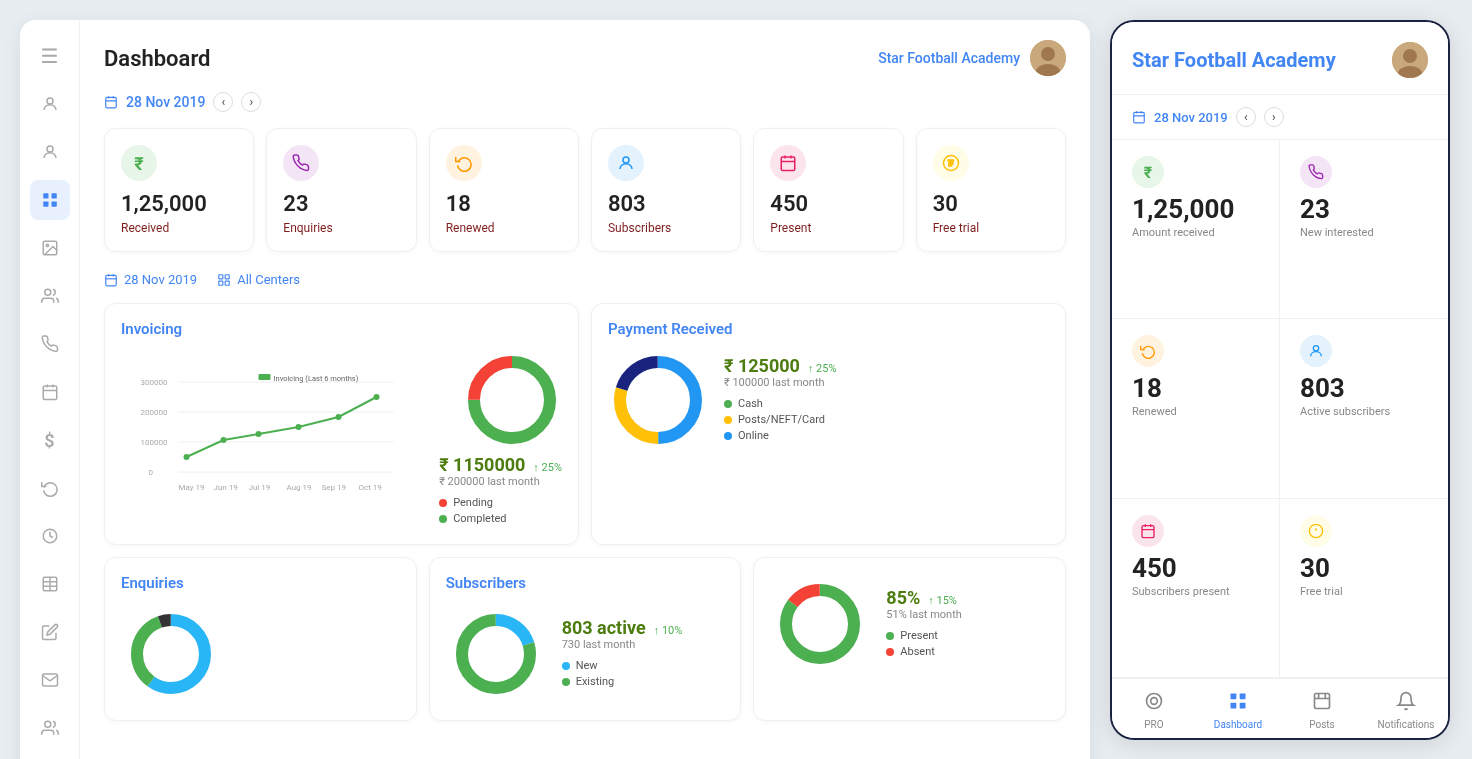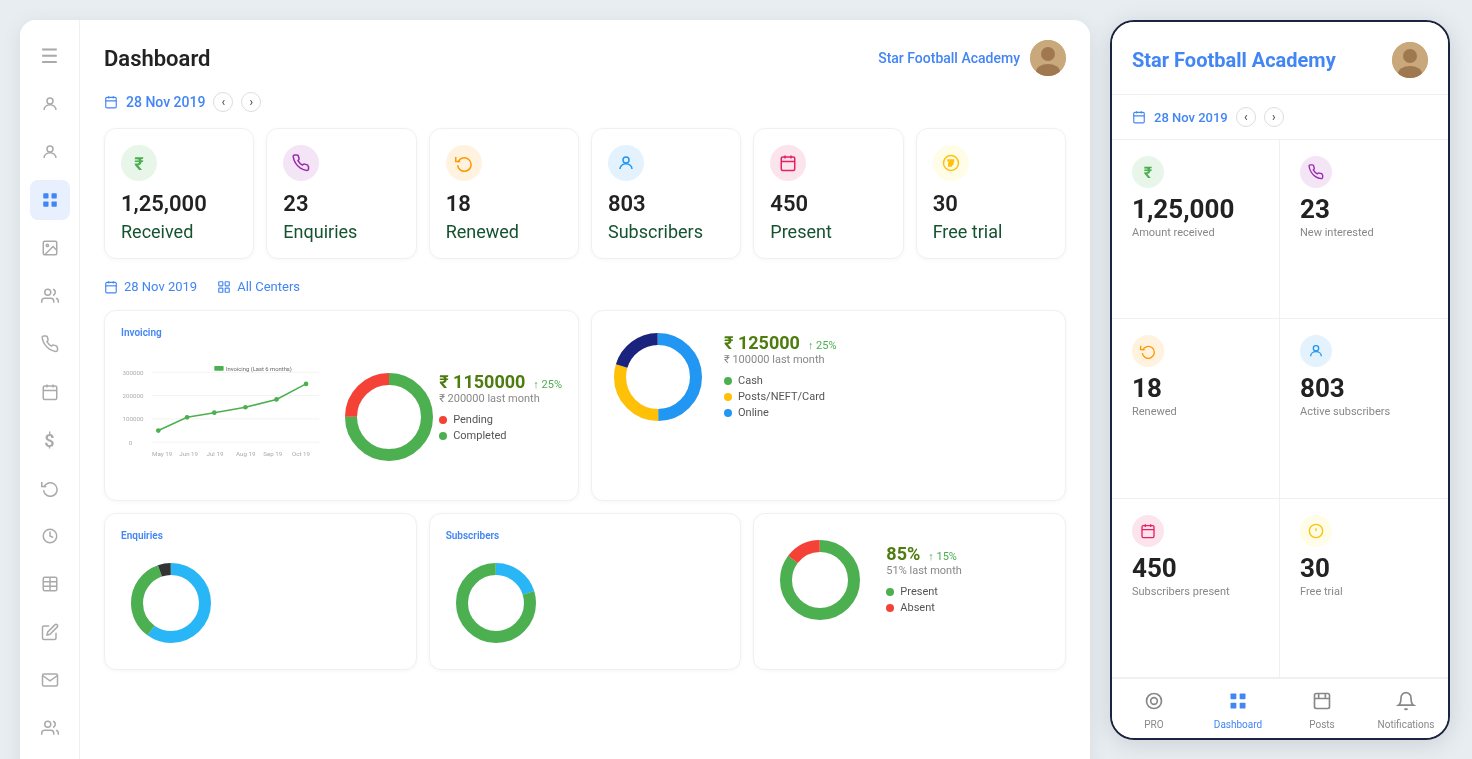--- a/index.html
+++ b/index.html
@@ -145,22 +145,22 @@
     }
 
     .stat-value {
       font-size: 22px;
       font-weight: 600;
       color: #222;
       line-height: 1.2;
     }
 
     .stat-label {
-      font-size: 18px;
-      color: #14532d;
+      font-size: 12px;
+      color: #7f1d1d;
       margin-top: 4px;
     }
 
     .section-filters {
       display: flex;
       align-items: center;
       gap: 20px;
       margin-bottom: 16px;
       font-size: 13px;
       color: #4285f4;
@@ -182,21 +182,21 @@
 
     .chart-card {
       background: #fff;
       border: 1px solid #f0f0f0;
       border-radius: 12px;
       padding: 16px;
       box-shadow: 0 1px 4px rgba(0,0,0,0.04);
     }
 
     .chart-title {
-      font-size: 10px;
+      font-size: 15px;
       font-weight: 600;
       color: #4285f4;
       margin-bottom: 12px;
     }
 
     .chart-inner {
       display: flex;
       gap: 16px;
       align-items: center;
     }
@@ -617,21 +617,21 @@
               <circle cx="120" cy="62" r="3" fill="#4caf50"></circle>
               <circle cx="160" cy="55" r="3" fill="#4caf50"></circle>
               <circle cx="200" cy="45" r="3" fill="#4caf50"></circle>
               <circle cx="238" cy="25" r="3" fill="#4caf50"></circle>
 
               <rect x="120" y="2" width="12" height="6" fill="#4caf50" rx="1"></rect>
               <text x="135" y="9" font-size="7.5" fill="#666">Invoicing (Last 6 months)</text>
             </svg>
           </div>
 
-          <div style="display:flex;flex-direction:row;align-items:flex-start;min-width:130px;">
+          <div style="display:flex;flex-direction:column;align-items:flex-end;min-width:130px;">
             <div class="donut-wrap">
               <svg viewBox="0 0 100 100">
                 <circle cx="50" cy="50" r="38" fill="none" stroke="#f0f0f0" stroke-width="12"></circle>
 
                 <circle cx="50" cy="50" r="38" fill="none" stroke="#4caf50" stroke-width="12" stroke-dasharray="179 60" stroke-dashoffset="0" transform="rotate(-90 50 50)"></circle>
 
                 <circle cx="50" cy="50" r="38" fill="none" stroke="#f44336" stroke-width="12" stroke-dasharray="60 179" stroke-dashoffset="-179" transform="rotate(-90 50 50)"></circle>
               </svg>
             </div>
             <div class="chart-stats" style="margin-top:4px;">
@@ -647,20 +647,21 @@
               <div class="legend-item">
                 <div class="legend-dot" style="background:#4caf50;"></div>
                 <span>Completed</span>
               </div>
             </div>
           </div>
         </div>
       </div>
 
       <div class="chart-card">
+        <div class="chart-title">Payment Received</div>
         <div class="chart-inner">
           <div class="donut-wrap">
             <svg viewBox="0 0 100 100">
               <circle cx="50" cy="50" r="38" fill="none" stroke="#f0f0f0" stroke-width="12"></circle>
 
               <circle cx="50" cy="50" r="38" fill="none" stroke="#2196f3" stroke-width="12" stroke-dasharray="119 119" stroke-dashoffset="0" transform="rotate(-90 50 50)"></circle>
 
               <circle cx="50" cy="50" r="38" fill="none" stroke="#ffc107" stroke-width="12" stroke-dasharray="71 167" stroke-dashoffset="-119" transform="rotate(-90 50 50)"></circle>
 
               <circle cx="50" cy="50" r="38" fill="none" stroke="#1a237e" stroke-width="12" stroke-dasharray="48 190" stroke-dashoffset="-190" transform="rotate(-90 50 50)"></circle>
@@ -712,20 +713,35 @@
         <div class="chart-title">Subscribers</div>
         <div class="chart-inner">
           <div class="donut-wrap">
             <svg viewBox="0 0 100 100">
               <circle cx="50" cy="50" r="34" fill="none" stroke="#e3f2fd" stroke-width="12"></circle>
 
               <circle cx="50" cy="50" r="34" fill="none" stroke="#29b6f6" stroke-width="12" stroke-dasharray="43 170" stroke-dashoffset="0" transform="rotate(-90 50 50)"></circle>
 
               <circle cx="50" cy="50" r="34" fill="none" stroke="#4caf50" stroke-width="12" stroke-dasharray="170 43" stroke-dashoffset="-43" transform="rotate(-90 50 50)"></circle>
             </svg>
+          </div>
+          <div class="chart-stats">
+            <div>
+              <span class="chart-big-num">803 active</span>
+              <span class="chart-trend">↑ <span>10%</span></span>
+            </div>
+            <div class="chart-sub">730 last month</div>
+            <div class="legend-item">
+              <div class="legend-dot" style="background:#29b6f6;"></div>
+              <span>New</span>
+            </div>
+            <div class="legend-item">
+              <div class="legend-dot" style="background:#4caf50;"></div>
+              <span>Existing</span>
+            </div>
           </div>
         </div>
       </div>
 
       <div class="chart-card">
         <div class="chart-inner">
           <div class="donut-wrap">
             <svg viewBox="0 0 100 100">
               <circle cx="50" cy="50" r="34" fill="none" stroke="#f0f0f0" stroke-width="12"></circle>
 

